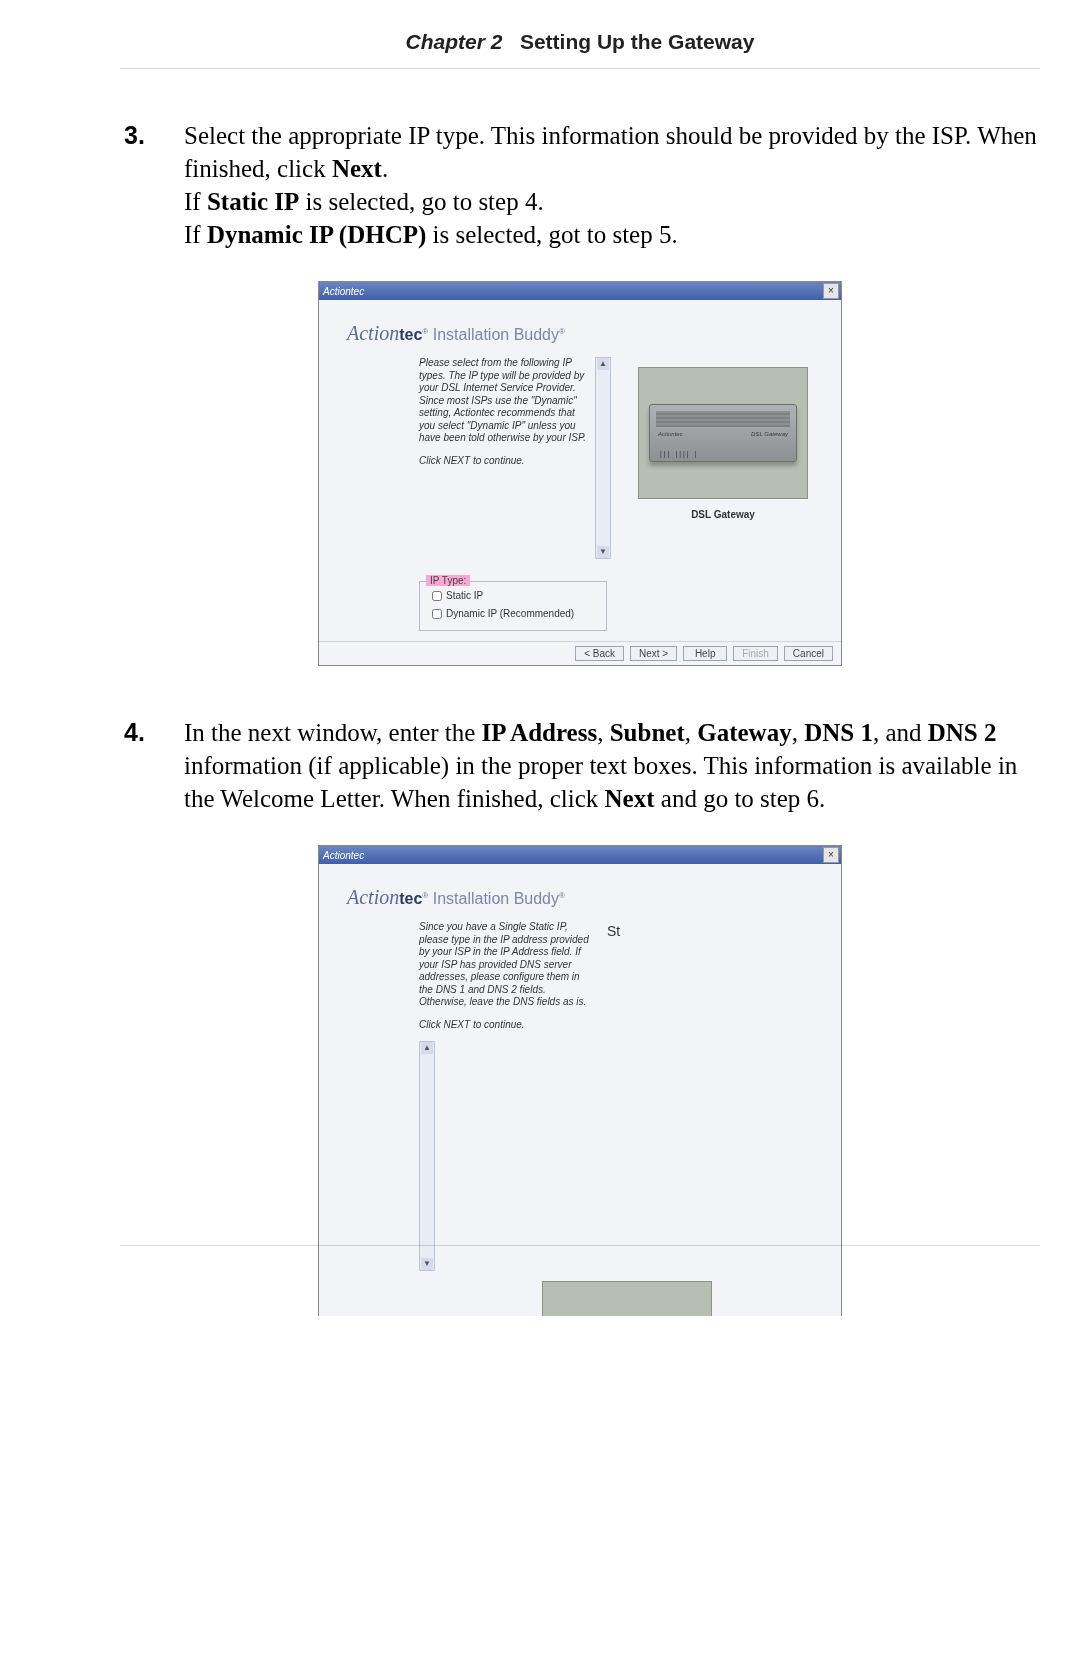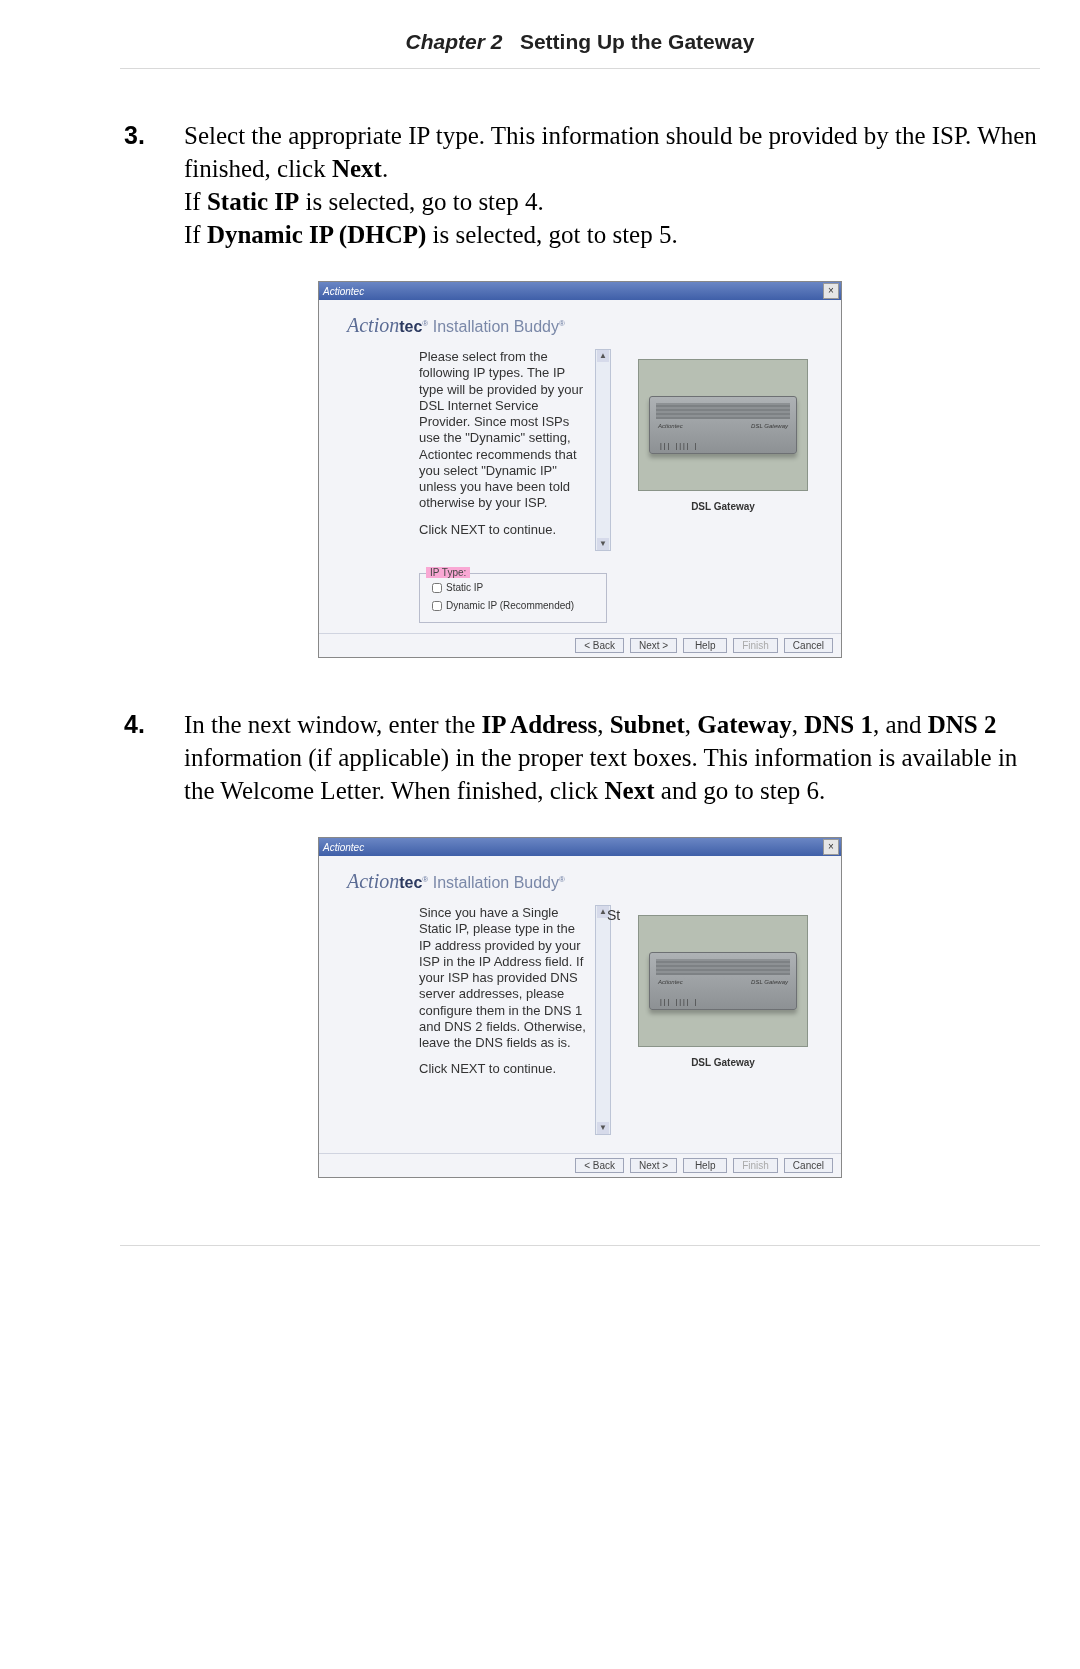--- a/index.html
+++ b/index.html
@@ -82,40 +82,41 @@
     width: 14px; height: 14px;
     background: #e6e6e6;
     color: #333;
     font-family: Arial, sans-serif;
     font-size: 10px;
     line-height: 14px;
     text-align: center;
     border: 1px solid #999;
   }
   .wizard-brand {
-    padding: 14px 0 8px 28px;
+    padding: 22px 0 8px 28px;
     font-size: 16px;
     color: #6a7aa0;
   }
   .wizard-brand .a1 { font-style: italic; font-family: 'Brush Script MT', cursive; font-size: 20px; color: #5a6b94; }
   .wizard-brand .a2 { font-weight: bold; color: #2c3a60; font-family: Arial, sans-serif; }
   .wizard-brand .a3 { font-size: 8px; vertical-align: super; }
   .wizard-brand .a4 { color: #7a88a8; font-family: Arial, sans-serif; font-weight: 500; }
   .wizard-body {
     display: flex;
     padding: 4px 14px 8px 100px;
     min-height: 210px;
     position: relative;
   }
   .wizard-left {
     width: 170px;
-    font-size: 13px;
+    font-size: 10px;
     line-height: 1.25;
     color: #333;
     padding-right: 6px;
+    font-style: italic;
   }
   .wizard-left p { margin: 0 0 10px 0; }
   .wizard-scroll {
     width: 14px;
     background: #e8ecf4;
     border: 1px solid #bcc4d6;
     display: flex;
     flex-direction: column;
     justify-content: space-between;
     align-items: center;
@@ -329,21 +330,21 @@
   <div class="screenshot-wrap">
     <div class="wizard">
       <div class="wizard-titlebar">
         <span class="tb-label">Actiontec</span>
         <span class="tb-close">×</span>
       </div>
       <div class="wizard-brand">
         <span class="a1">Action</span><span class="a2">tec</span><span class="a3">®</span>
         <span class="a4">Installation Buddy</span><span class="a3">®</span>
       </div>
-      <div class="wizard-body" style="min-height:240px;">
+      <div class="wizard-body" style="min-height:240px;flex-direction:column;">
         <div class="wizard-left">
           <p>Since you have a Single Static IP, please type in the IP address provided by your ISP in the IP Address field. If your ISP has provided DNS server addresses, please configure them in the DNS 1 and DNS 2 fields. Otherwise, leave the DNS fields as is.</p>
           <p>Click NEXT to continue.</p>
         </div>
         <div class="wizard-scroll" style="height:228px;">
           <div class="arrow">▲</div>
           <div class="arrow">▼</div>
         </div>
         <span class="static-extra">St</span>
         <div class="wizard-right">

